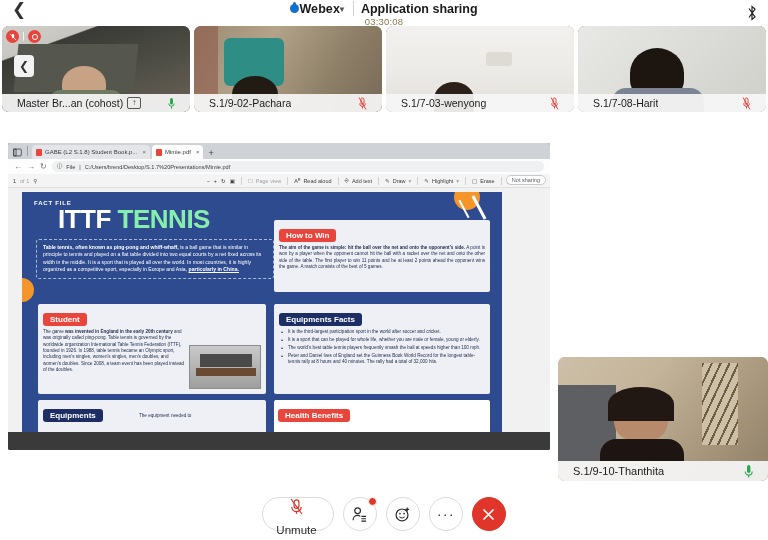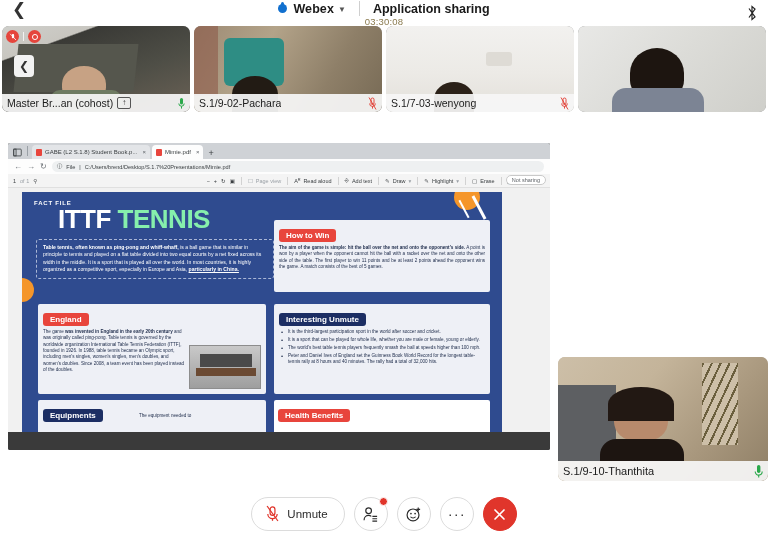--- a/index.html
+++ b/index.html
@@ -14,21 +14,21 @@
     position: absolute; left: 0; top: 0; width: 768px; height: 26px;
     background: #ffffff;
     display: flex; align-items: flex-start; justify-content: center;
   }
   .back-chevron {
     position: absolute; left: 10px; top: 1px;
     width: 18px; height: 18px; color: #333;
     font-size: 17px; line-height: 18px; text-align: center;
   }
   .topcenter { display: flex; flex-direction: column; align-items: center; padding-top: 1px; }
-  .toprow1 { display: flex; align-items: center; gap: 6px; }
+  .toprow1 { display: flex; align-items: center; }
   .webex-dot {
     width: 9px; height: 9px; border-radius: 50%;
     background: #1170cf; display: inline-block; position: relative; top: 0px;
   }
   .webex-dot::after {
     content: ""; position: absolute; left: 3px; top: -2px;
     width: 3px; height: 4px; background: #1170cf; border-radius: 2px 2px 0 0;
   }
   .webex-label { font-size: 12.5px; font-weight: bold; color: #1a1a1a; letter-spacing: .1px; }
   .caret-down { font-size: 8px; color: #555; margin-left: -2px; position: relative; top: 1px; }
@@ -42,21 +42,21 @@
     display: flex; gap: 4px; padding: 0 2px;
   }
   .tile {
     position: relative; flex: 1 1 0; height: 86px;
     border-radius: 7px; overflow: hidden; background: #888;
   }
   .tile .vid { position: absolute; inset: 0; }
   .namebar {
     position: absolute; left: 0; right: 0; bottom: 0; height: 18px;
     background: rgba(246,246,246,0.93);
-    display: flex; align-items: center; padding: 0 5px;
+    display: flex; align-items: center; padding: 0 15px;
     font-size: 10.5px; color: #1b1b1b; white-space: nowrap;
   }
   .namebar .nm { overflow: hidden; text-overflow: ellipsis; }
   .namebar .spacer { flex: 1; }
   .host-badge {
     display: inline-flex; align-items: center; justify-content: center;
     width: 14px; height: 12px; border: 1px solid #555; border-radius: 2px;
     margin-left: 4px; font-size: 8px; color: #333; line-height: 1;
   }
   .mic-on { width: 7px; height: 13px; margin-left: 5px; }
@@ -159,21 +159,21 @@
   .selfvid .namebar { height: 20px; font-size: 11px; }
   
   .controls {
     position: absolute; left: 0; bottom: 0; width: 768px; height: 52px;
     display: flex; align-items: center; justify-content: center; gap: 9px;
     background: #ffffff;
   }
   .pill {
     height: 34px; border: 1px solid #dcdcdc; border-radius: 18px;
     background: #fff; display: flex; align-items: center; gap: 7px;
-    padding: 0 16px 0 13px; font-size: 11.5px; color: #2b2b2b;
+    padding: 0 16px 0 13px; font-size: 11.5px; color: #2b2b2b; flex-direction: column;
   }
   .circ {
     width: 34px; height: 34px; border: 1px solid #dcdcdc; border-radius: 50%;
     background: #fff; display: flex; align-items: center; justify-content: center;
     position: relative;
   }
   .circ.end { background: #e0352b; border-color: #e0352b; }
   .reddot {
     position: absolute; right: -1px; top: -1px; width: 9px; height: 9px;
     background: #e0352b; border-radius: 50%; border: 1.5px solid #fff;
@@ -272,20 +272,32 @@
             <path d="M1 0.5 L8 12.5" stroke="#e0352b" stroke-width=".9"></path>
           </svg>
       </span>
     </div>
   </div>
 
   <div class="tile">
     <div class="vid" style="background:linear-gradient(135deg,#e8e8e6 0%,#dcdcd8 48%,#cfcfca 100%);"></div>
     <div style="position:absolute;left:52px;top:22px;width:54px;height:50px;border-radius:50% 50% 35% 35%;background:#1d1510;"></div>
     <div style="position:absolute;left:34px;top:62px;width:92px;height:26px;background:#7c8494;border-radius:14px 14px 0 0;"></div>
+    <div class="namebar">
+      <span class="nm">S.1/7-08-Harit</span>
+      <span class="spacer"></span>
+      <span class="mic-off">
+        <svg viewBox="0 0 9 13" width="9" height="13">
+            <rect x="3" y="1" width="3" height="6.5" rx="1.5" fill="none" stroke="#e0352b" stroke-width=".9"></rect>
+            <path d="M1.6 6.5a2.9 2.9 0 0 0 5.8 0" fill="none" stroke="#e0352b" stroke-width=".9"></path>
+            <path d="M4.5 9.4v2.2" stroke="#e0352b" stroke-width=".9"></path>
+            <path d="M1 0.5 L8 12.5" stroke="#e0352b" stroke-width=".9"></path>
+          </svg>
+      </span>
+    </div>
   </div>
 
 </div>
 
 <div class="stage">
 
   <div class="browser">
 
     <div class="chrome-top">
       <div class="winicon">
@@ -389,32 +401,32 @@
           <div class="whitebar" style="right:28px;top:16px;width:20px;height:2px;background:#fff;transform:rotate(62deg);"></div>
 
           <div class="card" style="left:252px;top:28px;width:216px;height:72px;">
             <div class="hdr red">How to Win</div>
             <div class="bodytxt">
               <b>The aim of the game is simple: hit the ball over the net and onto the opponent's side.</b><span> A point is won by a player when the opponent cannot hit the ball with a racket over the net and onto the other side of the table. The first player to win 11 points and be at least 2 points ahead the opponent wins the game. A match consists of the best of 5 games.</span>
             </div>
           </div>
 
           <div class="card" style="left:16px;top:112px;width:228px;height:90px;">
-            <div class="hdr red">England</div>
+            <div class="hdr red">Student</div>
             <div class="bodytxt" style="width:142px;text-align:left;">
               <span>The game </span><b>was invented in England in the early 20th century</b><span> and was originally called ping-pong. Table tennis is governed by the worldwide organization International Table Tennis Federation (ITTF), founded in 1926. In 1988, table tennis became an Olympic sport, including men's singles, women's singles, men's doubles, and women's doubles. Since 2008, a team event has been played instead of the doubles.</span>
             </div>
             <div class="histimg">
               <div style="position:absolute;left:6px;top:22px;width:60px;height:8px;background:#6b4a33;"></div>
               <div style="position:absolute;left:10px;top:8px;width:52px;height:13px;background:#4a4a4a;"></div>
             </div>
           </div>
 
           <div class="card" style="left:252px;top:112px;width:216px;height:90px;">
-            <div class="hdr navy">Interesting Unmute</div>
+            <div class="hdr navy">Equipments Facts</div>
             <ul class="bullets">
               <li>It is the third-largest participation sport in the world after soccer and cricket.</li>
               <li>It is a sport that can be played for whole life, whether you are male or female, young or elderly.</li>
               <li>The world's best table tennis players frequently smash the ball at speeds higher than 100 mph.</li>
               <li>Peter and Daniel Ives of England set the Guinness Book World Record for the longest table-tennis rally at 8 hours and 40 minutes. The rally had a total of 32,000 hits.</li>
             </ul>
           </div>
 
           <div class="card" style="left:252px;top:208px;width:216px;height:44px;background:#fff;">
             <div class="hdr red" style="margin-left:-1px;">Health Benefits</div>

